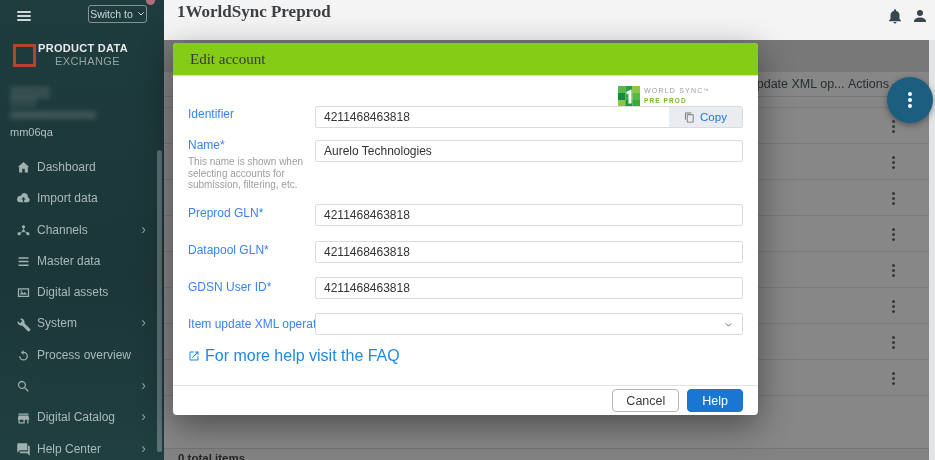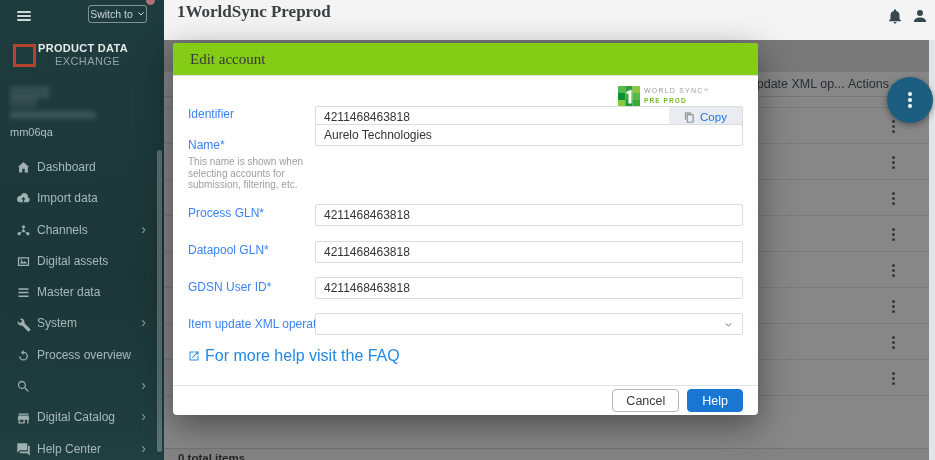--- a/index.html
+++ b/index.html
@@ -206,31 +206,31 @@
               <circle cx="5" cy="17" r="2.6"></circle>
               <circle cx="19" cy="17" r="2.6"></circle>
               <circle cx="12" cy="12.5" r="2.2"></circle>
             </g>
         </svg>
         <span class="mi-label">Channels</span>
         <span class="mi-chev">›</span>
       </div>
       <div class="menu-item">
         <svg class="mi-ico" viewBox="0 0 24 24">
+            <path fill="#9fb1b1" d="M4 5h16v2.4H4zM4 10.8h16v2.4H4zM4 16.6h16V19H4z"></path>
+          </svg>
+        <span class="mi-label">Master data</span>
+      </div>
+      <div class="menu-item">
+        <svg class="mi-ico" viewBox="0 0 24 24">
           <path fill="#9fb1b1" d="M3 5h18v14H3zm2 2v10h14V7z"></path>
           <path fill="#9fb1b1" d="M6 15l3.5-4.5 2.5 3 1.8-2.2L18 15z"></path>
             <circle fill="#9fb1b1" cx="8.5" cy="9.5" r="1.3"></circle>
         </svg>
         <span class="mi-label">Digital assets</span>
-      </div>
-      <div class="menu-item">
-        <svg class="mi-ico" viewBox="0 0 24 24">
-            <path fill="#9fb1b1" d="M4 5h16v2.4H4zM4 10.8h16v2.4H4zM4 16.6h16V19H4z"></path>
-          </svg>
-        <span class="mi-label">Master data</span>
       </div>
       <div class="menu-item">
         <svg class="mi-ico" viewBox="0 0 24 24">
           <path fill="#9fb1b1" d="M22.7 19 13.6 9.9a6 6 0 0 0-7.4-7.3L10 6.4 6.4 10 2.6 6.2a6 6 0 0 0 7.3 7.4l9.1 9.1a1.5 1.5 0 0 0 2.1 0l1.6-1.6a1.5 1.5 0 0 0 0-2.1z"></path>
         </svg>
         <span class="mi-label">System</span>
         <span class="mi-chev">›</span>
       </div>
       <div class="menu-item">
         <svg class="mi-ico" viewBox="0 0 24 24">
@@ -291,23 +291,23 @@
       <div class="copy-btn">
         <svg width="11" height="11" viewBox="0 0 24 24">
           <path fill="#757575" d="M16 1H4a2 2 0 0 0-2 2v14h2V3h12zm3 4H8a2 2 0 0 0-2 2v14a2 2 0 0 0 2 2h11a2 2 0 0 0 2-2V7a2 2 0 0 0-2-2zm0 16H8V7h11z"></path>
         </svg>
         <span>Copy</span>
       </div>
     </div>
 
     <span class="flabel" style="top:95px">Name*</span>
     <span class="fhelp" style="top:113px">This name is shown when selecting accounts for submission, filtering, etc.</span>
-    <input class="finput" style="top: 81px;" value="Aurelo Technologies">
-
-    <span class="flabel" style="top:163px">Process GLN*</span>
+    <input class="finput" style="top: 97px;" value="Aurelo Technologies">
+
+    <span class="flabel" style="top:163px">Preprod GLN*</span>
     <input class="finput" style="top: 161px;" value="4211468463818">
 
     <span class="flabel" style="top:200px">Datapool GLN*</span>
     <input class="finput" style="top: 198px;" value="4211468463818">
 
     <span class="flabel" style="top:237px">GDSN User ID*</span>
     <input class="finput" style="top: 234px;" value="4211468463818">
 
     <span class="flabel" style="top:274px">Item update XML operation</span>
     <div class="fselect">

